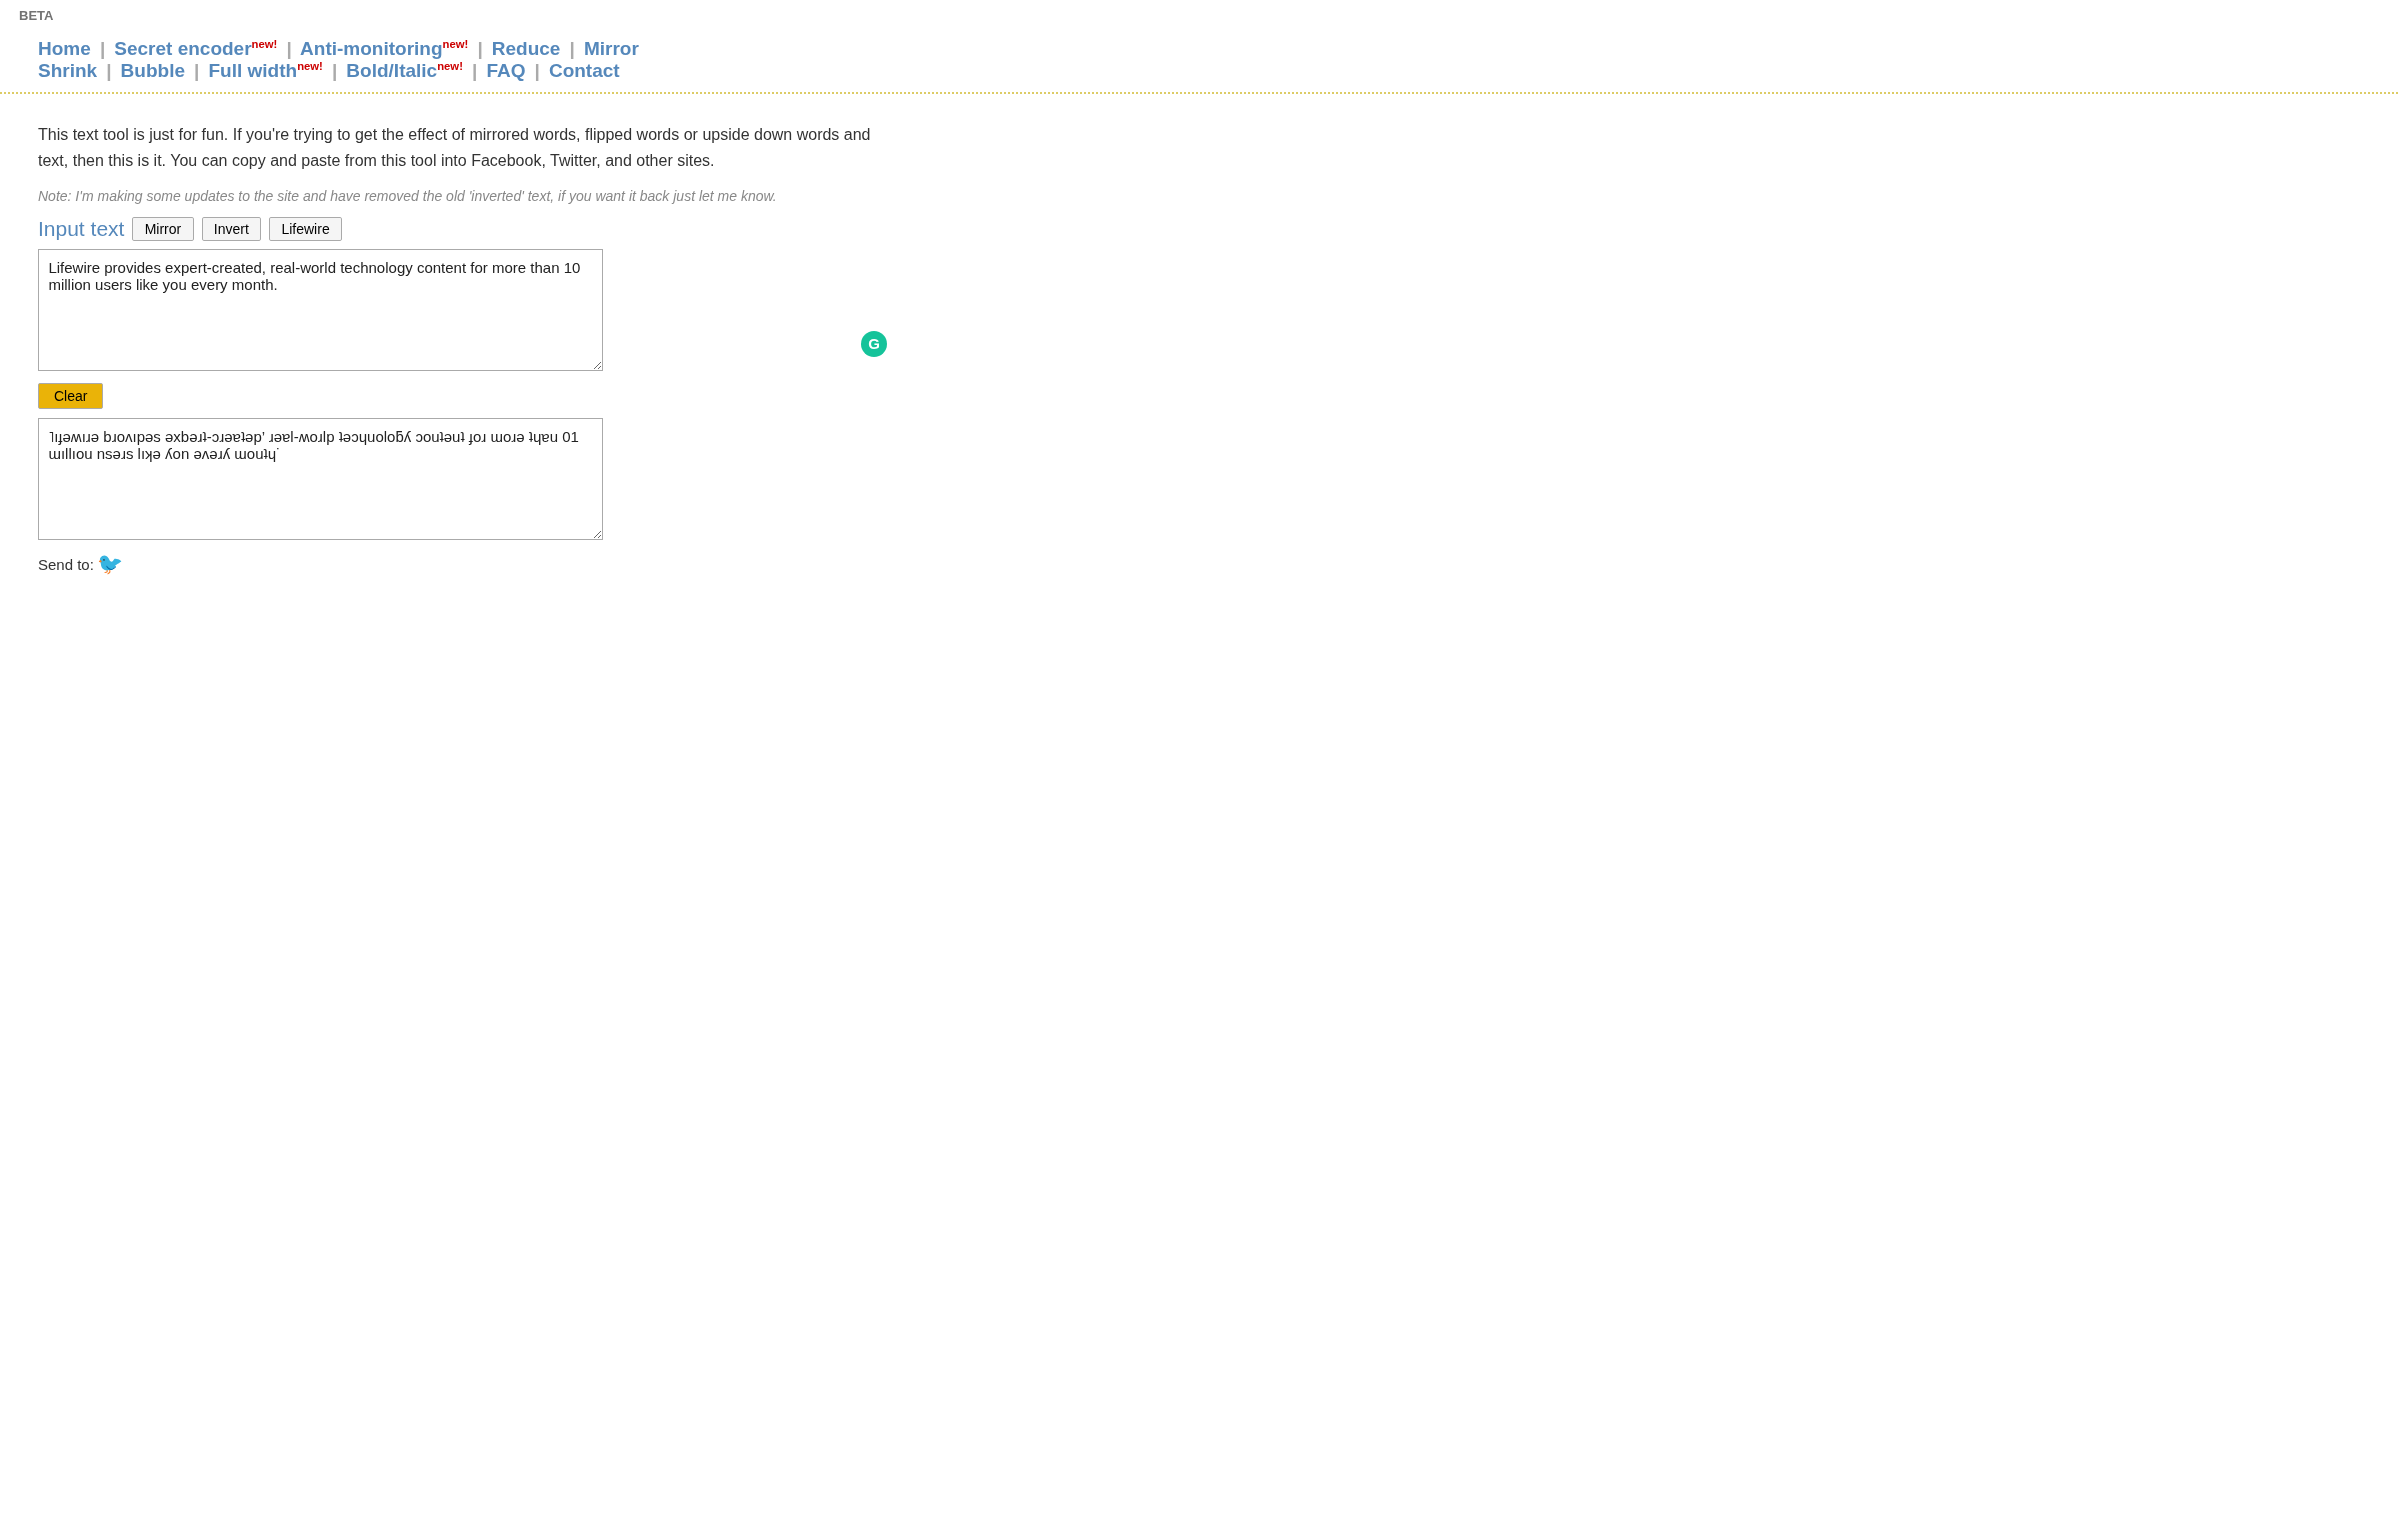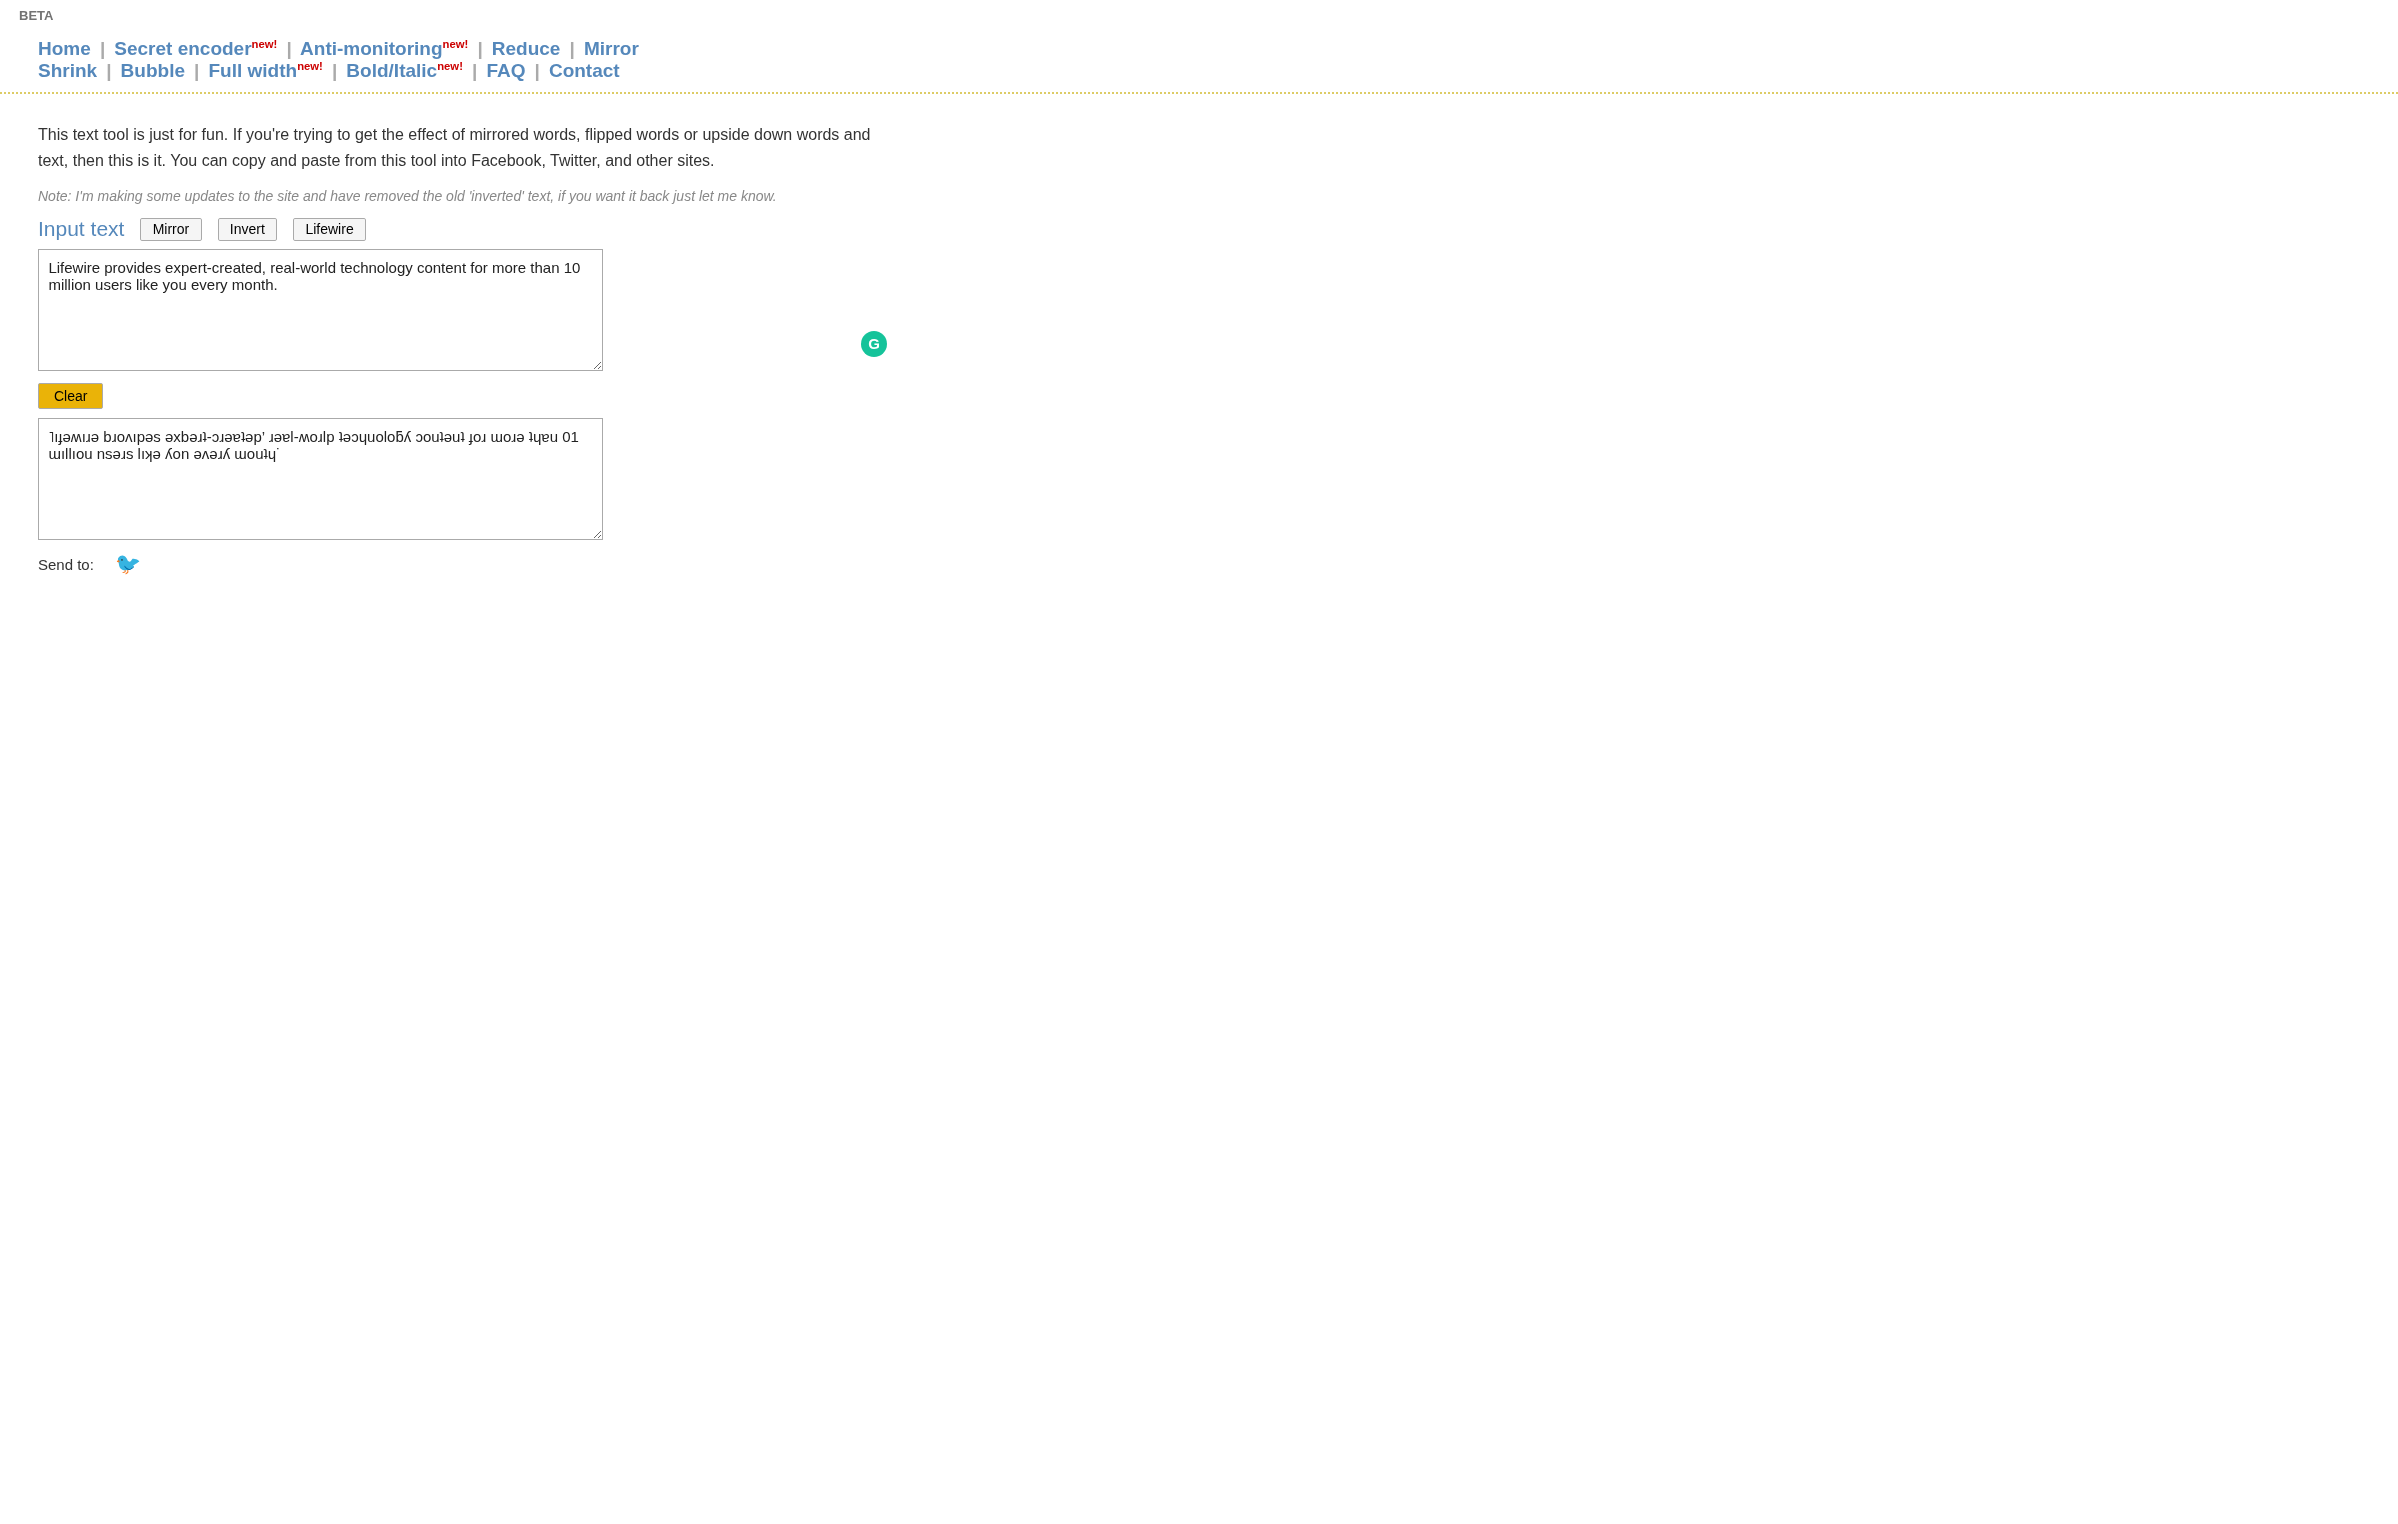--- a/index.html
+++ b/index.html
@@ -74,22 +74,22 @@
       margin-bottom: 15px;
     }
     .note {
       color: #888;
       font-style: italic;
       font-size: 14px;
       margin-bottom: 13px;
     }
     .input-label-row {
       display: flex;
-      align-items: flex-end;
-      gap: 16px;
+      align-items: flex-start;
+      gap: 8px;
       margin-bottom: 7.5px;
     }
     .input-label {
       color: #5588bb;
       font-size: 21px;
       font-weight: normal;
     }
     .mode-btn {
       border: 0.9px solid #aaa;
       background: #f5f5f5;
@@ -136,21 +136,21 @@
       background: #eab308;
       padding: 3.8px 15px;
       font-size: 14px;
       cursor: pointer;
       border-radius: 1.9px;
       margin-bottom: 9.4px;
     }
     .send-to-row {
       display: flex;
       align-items: center;
-      gap: 21px;
+      gap: 3px;
       margin-top: 9.4px;
       font-size: 15px;
       color: #333;
       text-align: right;
     }
     .twitter-icon {
       color: #55acee;
       font-size: 21px;
     }
   </style>

